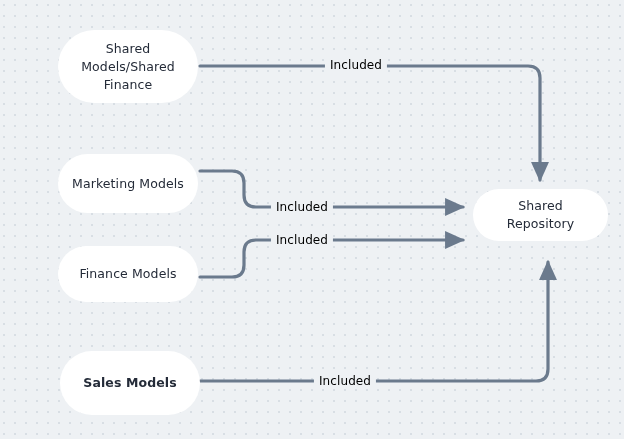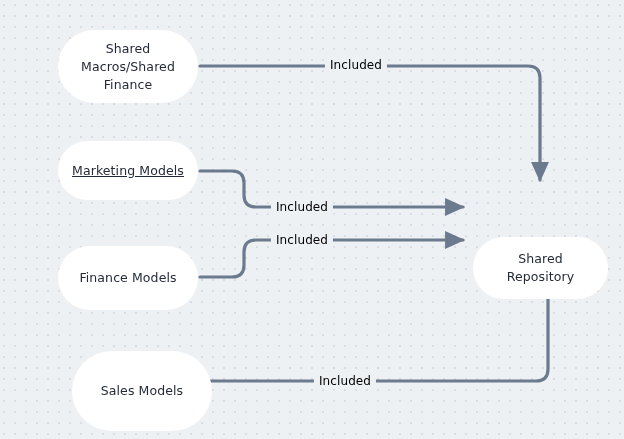--- a/index.html
+++ b/index.html
@@ -74,38 +74,38 @@
     <path d="M 200 171 H 232 Q 244 171 244 183 V 195 Q 244 207 256 207 H 463" fill="none" stroke="#6b7a8d" stroke-width="3.2" stroke-linecap="round" stroke-linejoin="round" marker-end="url(#arrow)"></path>
 
     <path d="M 200 277 H 232 Q 244 277 244 265 V 252 Q 244 240 256 240 H 463" fill="none" stroke="#6b7a8d" stroke-width="3.2" stroke-linecap="round" stroke-linejoin="round" marker-end="url(#arrow)"></path>
 
     <path d="M 200 381 H 536 Q 548 381 548 369 V 262" fill="none" stroke="#6b7a8d" stroke-width="3.2" stroke-linecap="round" stroke-linejoin="round" marker-end="url(#arrow)"></path>
   </svg>
 
   <div class="node" style="left:58px; top:30px; width:140px; height:73px;">
     <div>
       <div>Shared</div>
-      <div>Macros/Shared</div>
+      <div>Models/Shared</div>
       <div>Finance</div>
     </div>
   </div>
 
-  <div class="node" style="left:58px; top:141px; width:140px; height:59px;text-decoration:underline;">
+  <div class="node" style="left:58px; top:154px; width:140px; height:59px;">
     <span>Marketing Models</span>
   </div>
 
-  <div class="node" style="left:58px; top:246px; width:140px; height:64px;">
+  <div class="node" style="left:58px; top:246px; width:140px; height:56px;">
     <span>Finance Models</span>
   </div>
 
-  <div class="node" style="left:72px; top:351px; width:140px; height:80px;">
+  <div class="node" style="left:60px; top:351px; width:140px; height:64px;font-weight:bold;">
     <span>Sales Models</span>
   </div>
 
-  <div class="node" style="left:473px; top:189px; width:135px; height:62px;margin-top:48px;">
+  <div class="node" style="left:473px; top:189px; width:135px; height:52px;">
     <span>Shared Repository</span>
   </div>
 
   <div class="edge-label" style="left:356px; top:65px;">Included</div>
   <div class="edge-label" style="left:302px; top:207px;">Included</div>
   <div class="edge-label" style="left:302px; top:240px;">Included</div>
   <div class="edge-label" style="left:345px; top:381px;">Included</div>
 
 </div>
 

